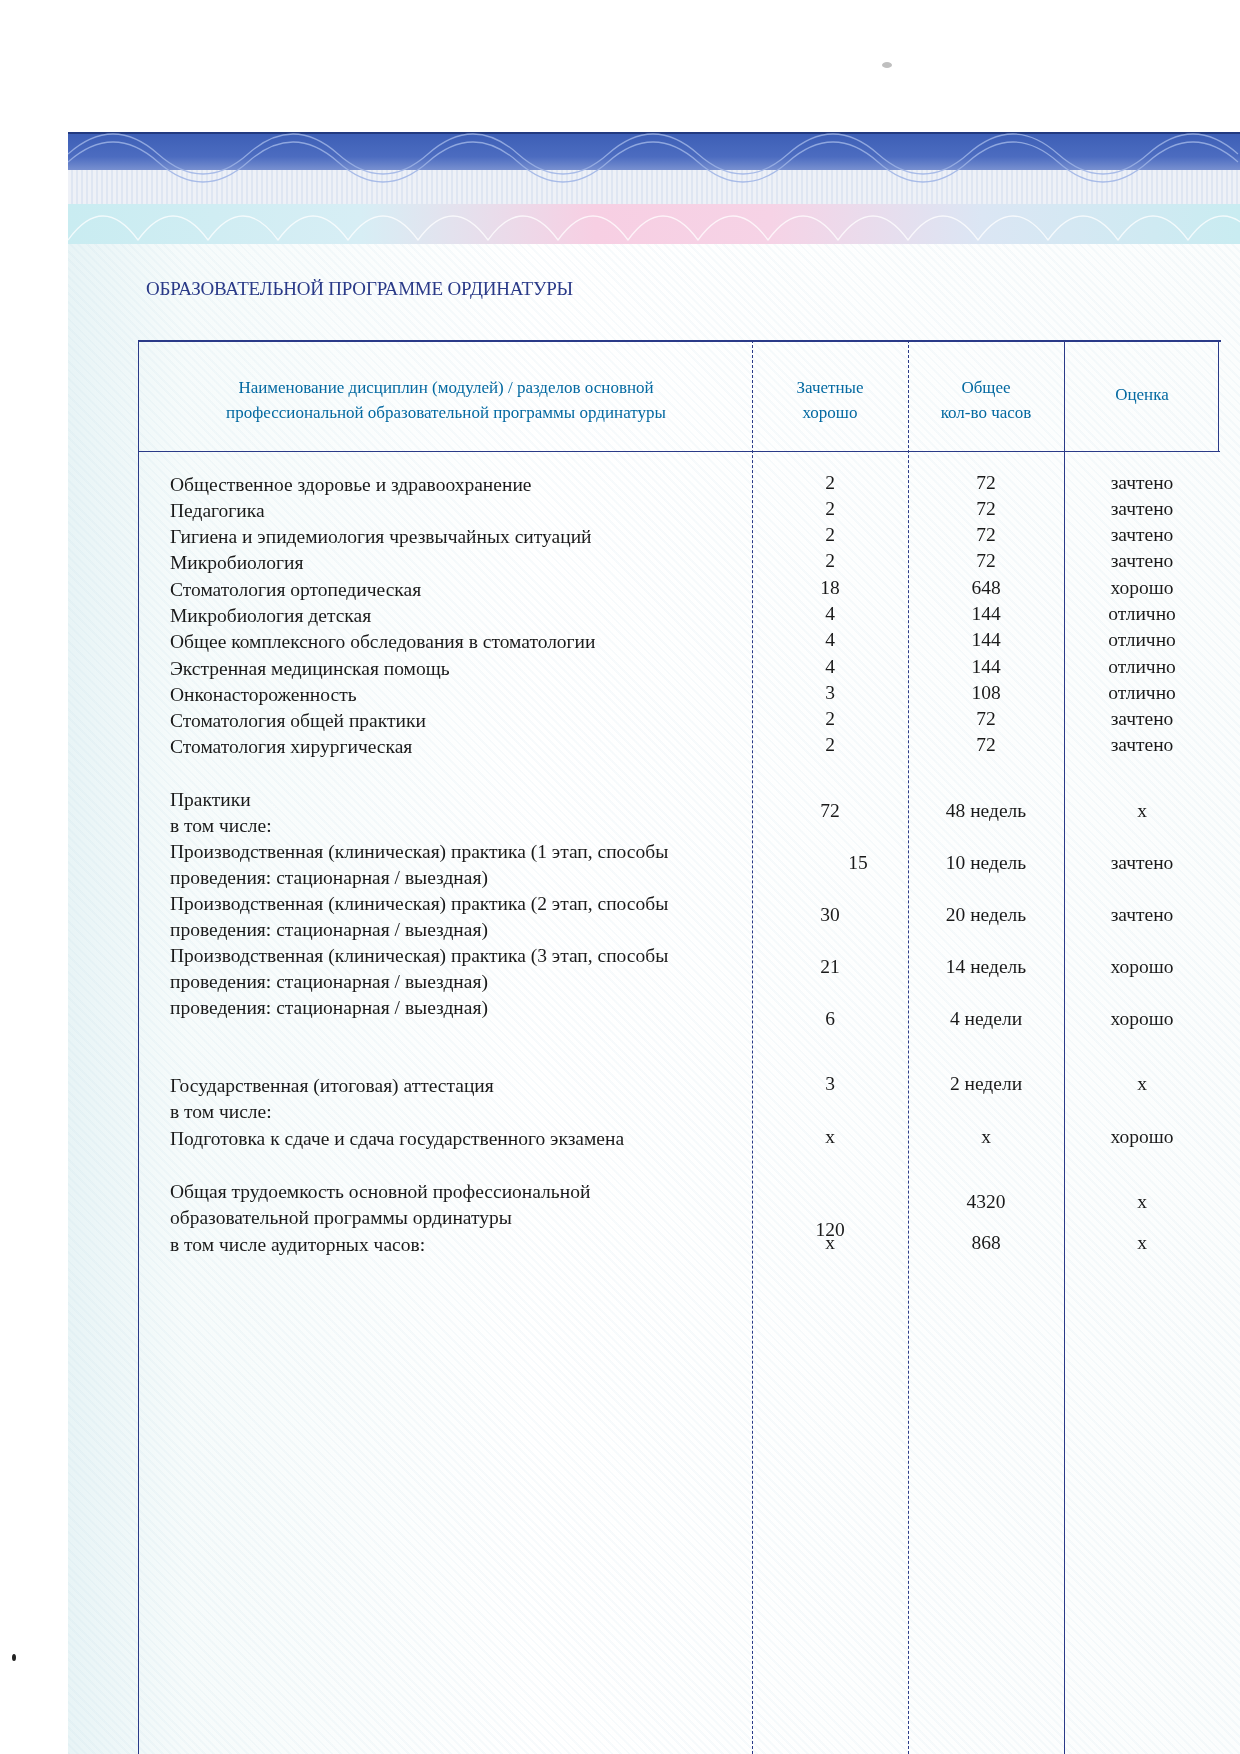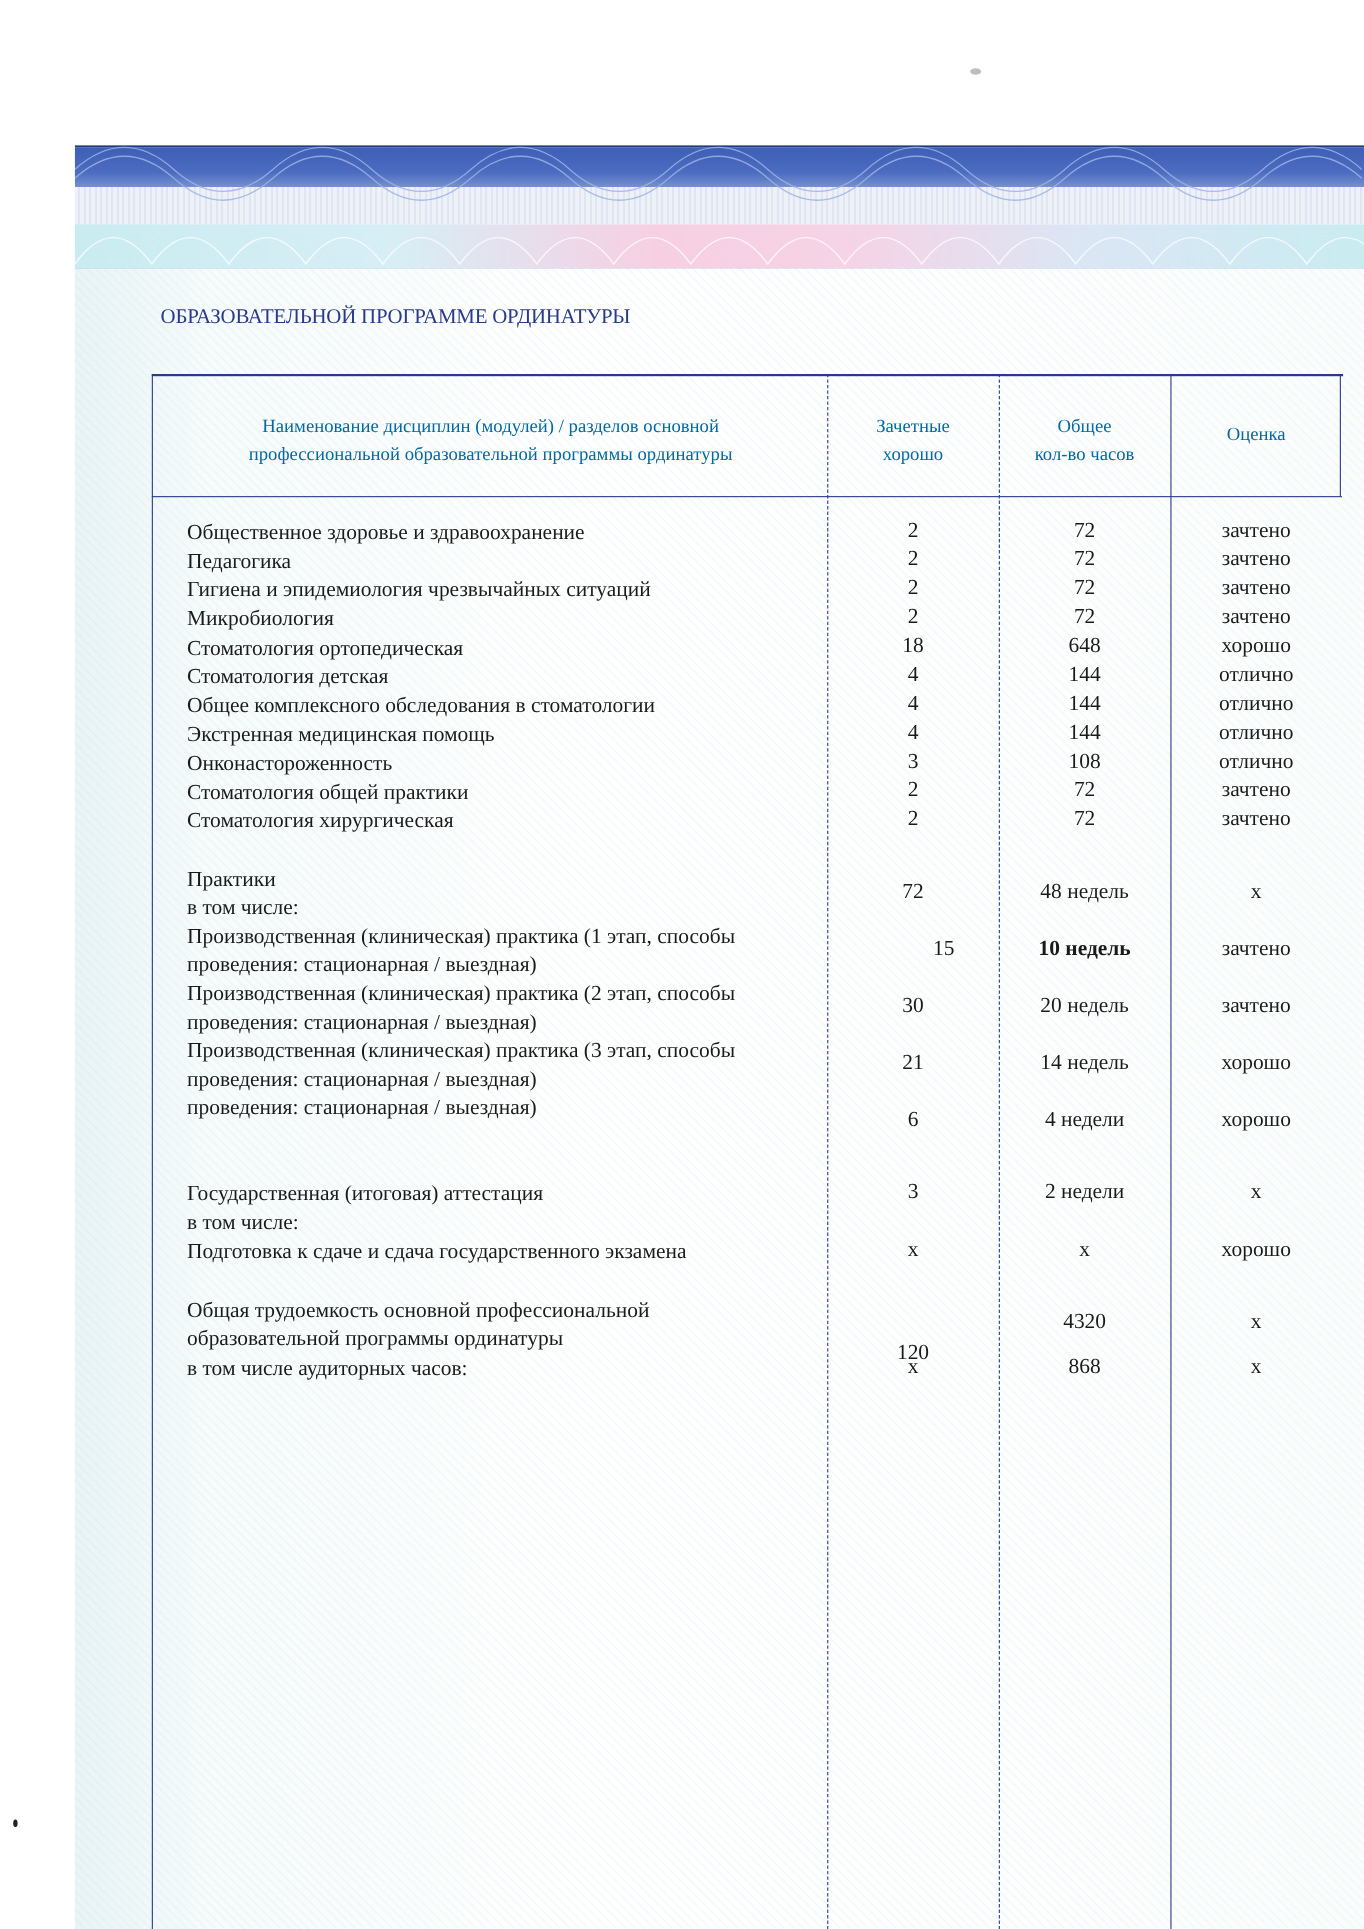--- a/index.html
+++ b/index.html
@@ -132,21 +132,21 @@
   <span class="c c2">72</span>
   <span class="c c3">зачтено</span>
 </div>
 <div class="row" style="top:577px;">
   <span class="name">Стоматология ортопедическая</span>
   <span class="c c1">18</span>
   <span class="c c2">648</span>
   <span class="c c3">хорошо</span>
 </div>
 <div class="row" style="top:603px;">
-  <span class="name">Стоматология детская</span>
+  <span class="name">Микробиология детская</span>
   <span class="c c1">4</span>
   <span class="c c2">144</span>
   <span class="c c3">отлично</span>
 </div>
 <div class="row" style="top:629px;">
   <span class="name">Общее комплексного обследования в стоматологии</span>
   <span class="c c1">4</span>
   <span class="c c2">144</span>
   <span class="c c3">отлично</span>
 </div>
@@ -184,21 +184,21 @@
   <span class="c c2" style="top:13px;">48 недель</span>
   <span class="c c3" style="top:13px;">х</span>
 </div>
 
 <div class="row" style="top:839px;">
   <span class="name">
     <div>Производственная (клиническая) практика (1 этап, способы</div>
     <div>проведения: стационарная / выездная)</div>
   </span>
   <span class="c c1" style="top:13px;margin-left:28px;">15</span>
-  <span class="c c2" style="top:13px;font-weight:bold;">10 недель</span>
+  <span class="c c2" style="top:13px;">10 недель</span>
   <span class="c c3" style="top:13px;">зачтено</span>
 </div>
 <div class="row" style="top:891px;">
   <span class="name">
     <div>Производственная (клиническая) практика (2 этап, способы</div>
     <div>проведения: стационарная / выездная)</div>
   </span>
   <span class="c c1" style="top:13px;">30</span>
   <span class="c c2" style="top:13px;">20 недель</span>
   <span class="c c3" style="top:13px;">зачтено</span>

